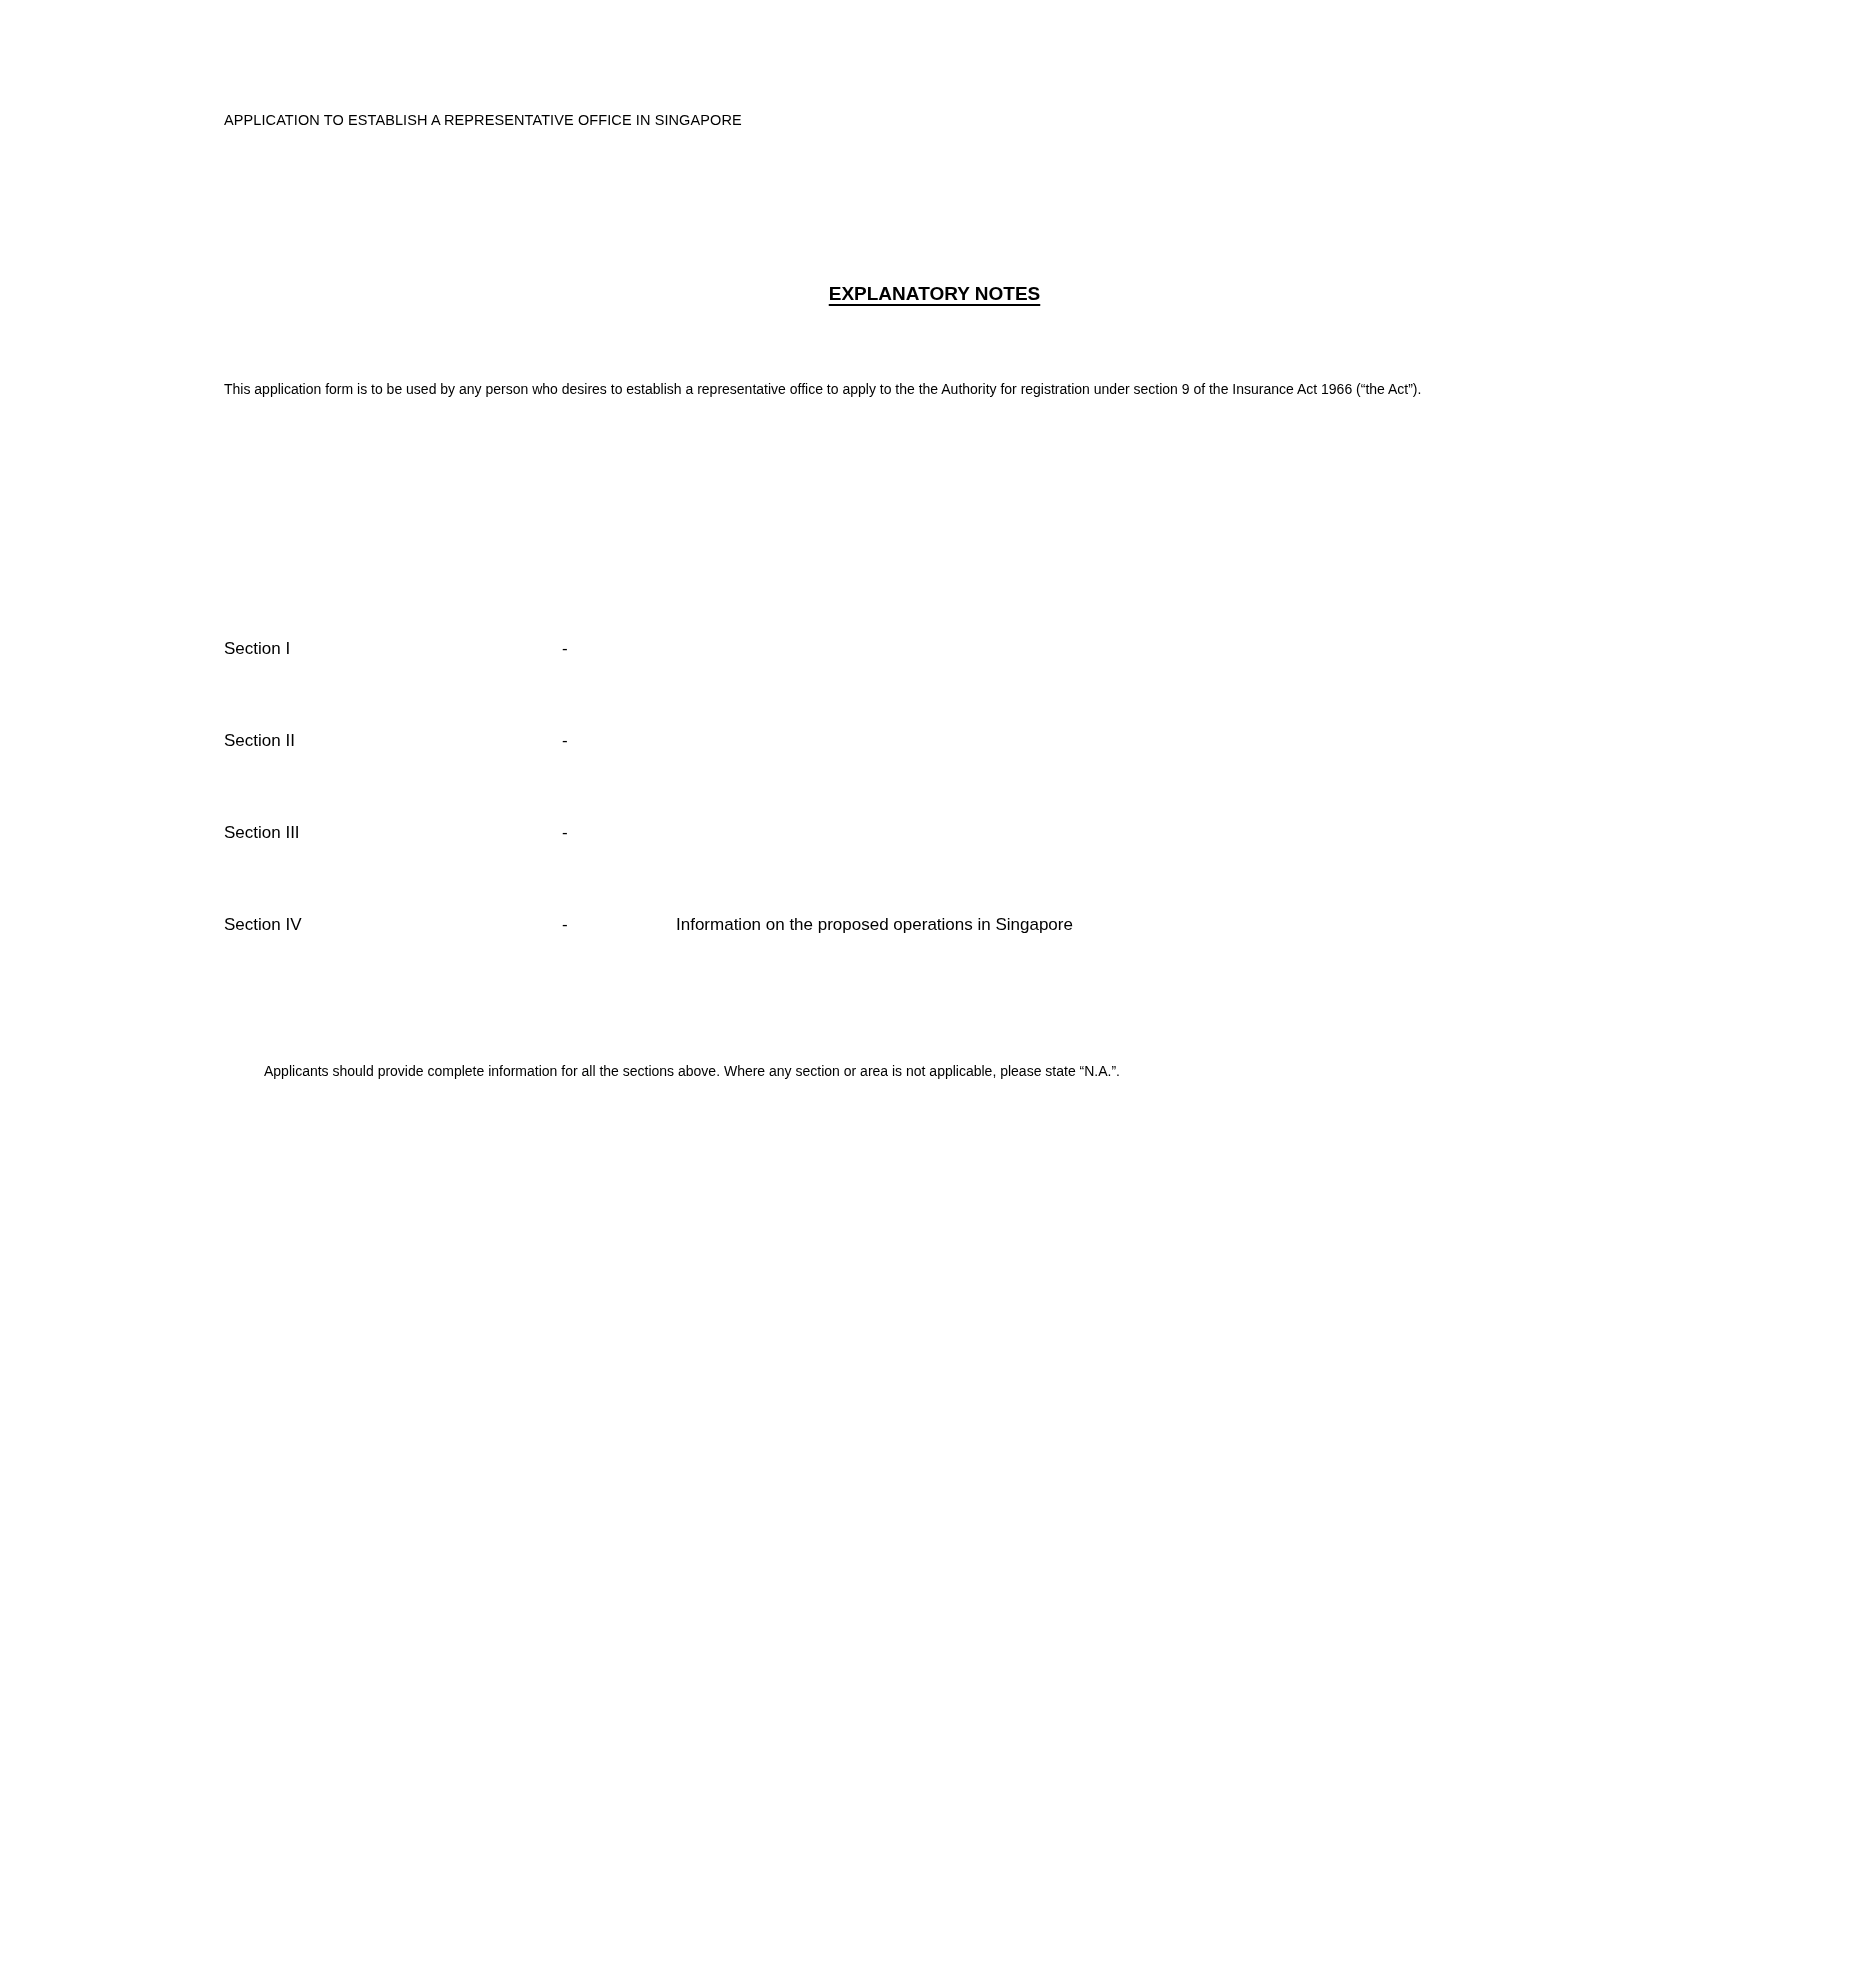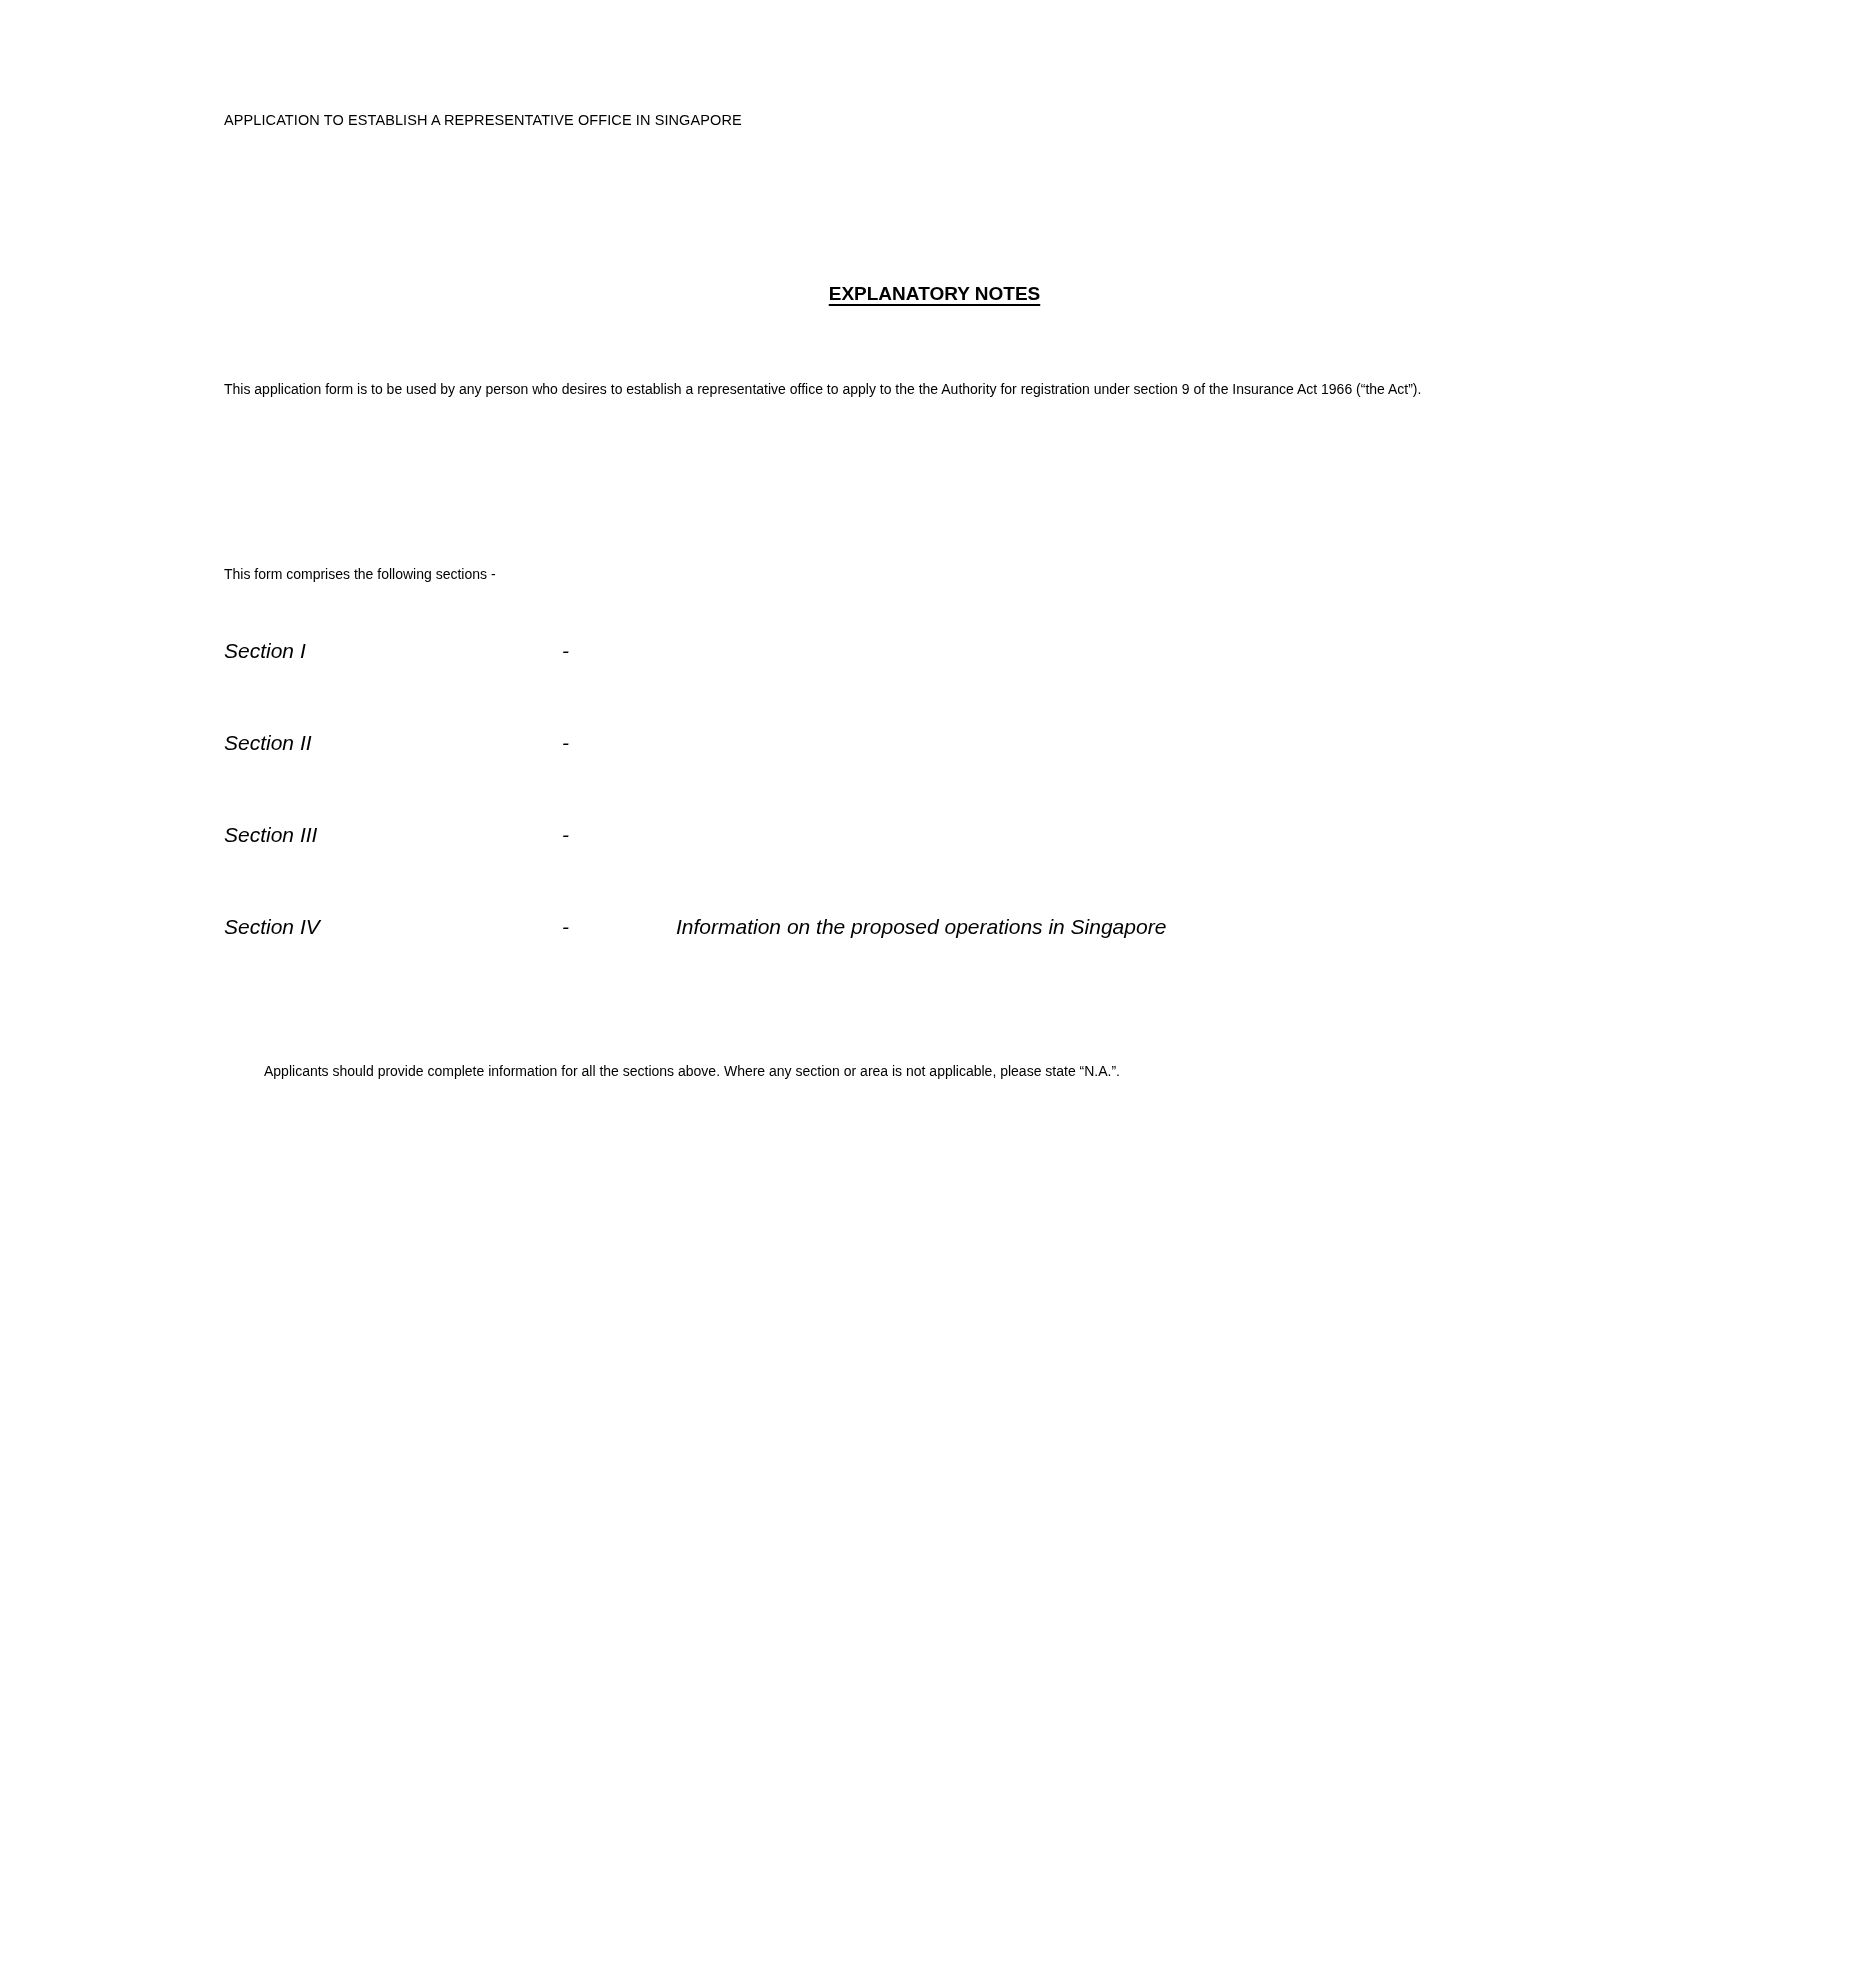--- a/index.html
+++ b/index.html
@@ -67,23 +67,22 @@
   .para-intro { top: 378px; }
   .para-comprises { top: 563px; }
   .para-closing { top: 1060px; margin-left: 40px; }
 
   
   .section-list {
     position: absolute;
     left: 224px;
     top: 640px;
     width: 1421px;
-    font-size: 21px;
+    font-size: 17px;
     line-height: 1.0;
-    font-style: italic;
   }
   .section-row {
     display: flex;
     align-items: baseline;
     height: 92px;
   }
   .sec-label {
     width: 338px;
     flex: 0 0 338px;
   }
@@ -102,21 +101,20 @@
 <div class="page">
 
   <div class="doc-header">APPLICATION TO ESTABLISH A REPRESENTATIVE OFFICE IN SINGAPORE</div>
 
   <div class="title-wrap">
     <span class="title">EXPLANATORY NOTES</span>
   </div>
 
   <div class="para para-intro">This application form is to be used by any person who desires to establish a representative office to apply to the the Authority for registration under section 9 of the Insurance Act 1966 (“the Act”).</div>
 
-  <div class="para para-comprises flush">This form comprises the following sections -</div>
 
   <div class="section-list">
 
     <div class="section-row">
       <span class="sec-label">Section I</span>
       <span class="sec-dash">-</span>
     </div>
 
     <div class="section-row">
       <span class="sec-label">Section II</span>

